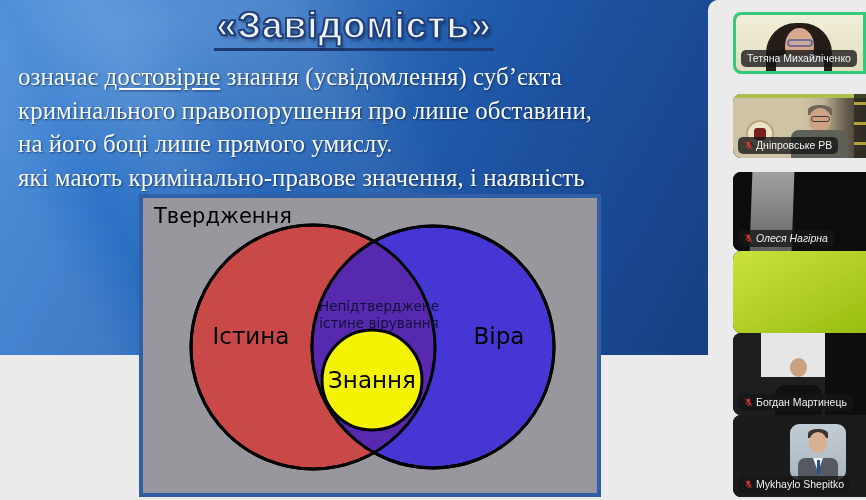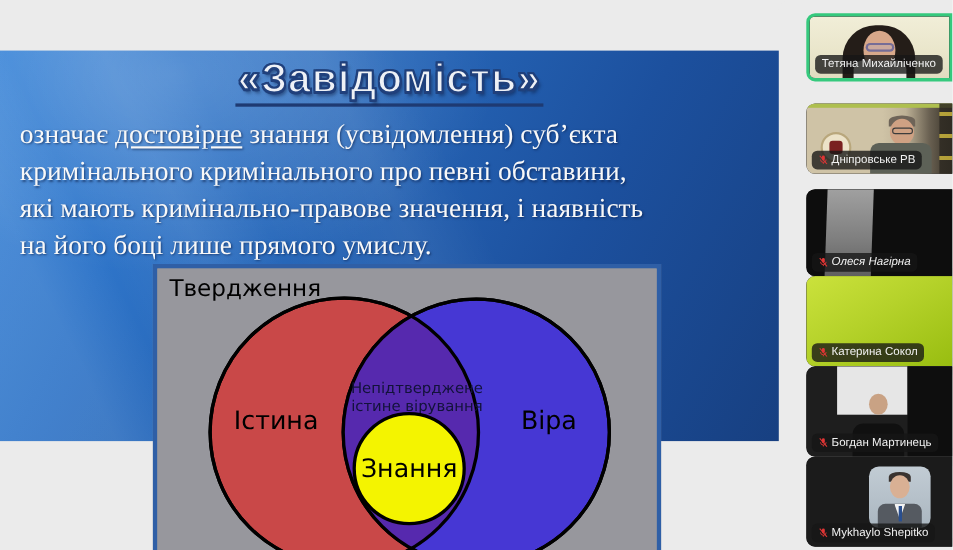--- a/index.html
+++ b/index.html
@@ -8,21 +8,20 @@
 
   .app { position: relative; width: 866px; height: 500px; background: #ebebeb; overflow: hidden; }
 
   
   .slide {
     position: absolute; left: 0; top: 0; width: 716px; height: 355px;
     background:
       radial-gradient(ellipse 420px 260px at 22% 6%, rgba(255,255,255,0.20), rgba(255,255,255,0) 70%),
       linear-gradient(64deg, rgba(255,255,255,0.10) 12%, rgba(255,255,255,0) 20%, rgba(255,255,255,0.07) 30%, rgba(255,255,255,0) 38%, rgba(255,255,255,0.06) 52%, rgba(255,255,255,0) 60%),
       linear-gradient(118deg, #3c86d8 0%, #2e74c8 22%, #2563b4 45%, #1c509e 68%, #173f80 100%);
-    margin-top: 46px;
   }
   .slide-title-wrap { position: absolute; top: 5px; left: 0; width: 708px; text-align: center; }
   .slide-title {
     display: inline-block;
     font-size: 37px; font-weight: bold; letter-spacing: 1px;
     color: #eef1f6;
     -webkit-text-stroke: 1.7px #20407c;
     text-shadow: 1px 1px 0 #20407c, -1px -1px 0 #20407c, 1px -1px 0 #20407c, -1px 1px 0 #20407c, 2px 3px 3px rgba(8,22,56,0.45);
     border-bottom: 3px solid #1e3a72;
     padding: 0 2px 1px 2px;
@@ -115,23 +114,23 @@
 <div class="app">
 
   <div class="slide">
 
     <div class="slide-title-wrap">
       <span class="slide-title">«Завідомість»</span>
     </div>
 
     <div class="slide-body">
       <div><span>означає </span><span class="u">достовірне</span><span> знання (усвідомлення) суб’єкта</span></div>
-      <div>кримінального кримінального про певні обставини,</div>
+      <div>кримінального правопорушення про лише обставини,</div>
+      <div>на його боці лише прямого умислу.</div>
       <div>які мають кримінально-правове значення, і наявність</div>
-      <div>на його боці лише прямого умислу.</div>
     </div>
 
     <div class="venn-box">
       <svg viewBox="0 0 454 295">
         <defs>
           <clipPath id="clipTruth">
               <circle cx="170" cy="149" r="122"></circle>
             </clipPath>
         </defs>
         <rect x="0" y="0" width="454" height="295" fill="#97979d"></rect>
@@ -200,29 +199,20 @@
           <path d="M2.6 5.4 a3.4 3.4 0 0 0 6.8 0" fill="none" stroke="#e03535" stroke-width="1.1"></path>
           <line x1="6" y1="8.8" x2="6" y2="10.6" stroke="#e03535" stroke-width="1.1"></line>
           <line x1="1.6" y1="0.8" x2="10.4" y2="10.8" stroke="#e03535" stroke-width="1.3"></line>
         </svg>
         <span>Олеся Нагірна</span>
       </div>
     </div>
 
     <div class="tile t4">
       <div class="scene4"></div>
-      <div class="name-label">
-        <svg class="mic" viewBox="0 0 12 12" width="9" height="11">
-          <rect x="4.2" y="0.6" width="3.6" height="6" rx="1.8" fill="#e03535"></rect>
-          <path d="M2.6 5.4 a3.4 3.4 0 0 0 6.8 0" fill="none" stroke="#e03535" stroke-width="1.1"></path>
-          <line x1="6" y1="8.8" x2="6" y2="10.6" stroke="#e03535" stroke-width="1.1"></line>
-          <line x1="1.6" y1="0.8" x2="10.4" y2="10.8" stroke="#e03535" stroke-width="1.3"></line>
-        </svg>
-        <span>Катерина Сокол</span>
-      </div>
     </div>
 
     <div class="tile t5">
       <div class="scene5">
         <div class="s5-wall"></div>
         <div class="s5-door"></div>
         <div class="s5-head"></div>
         <div class="s5-body"></div>
       </div>
       <div class="name-label">

